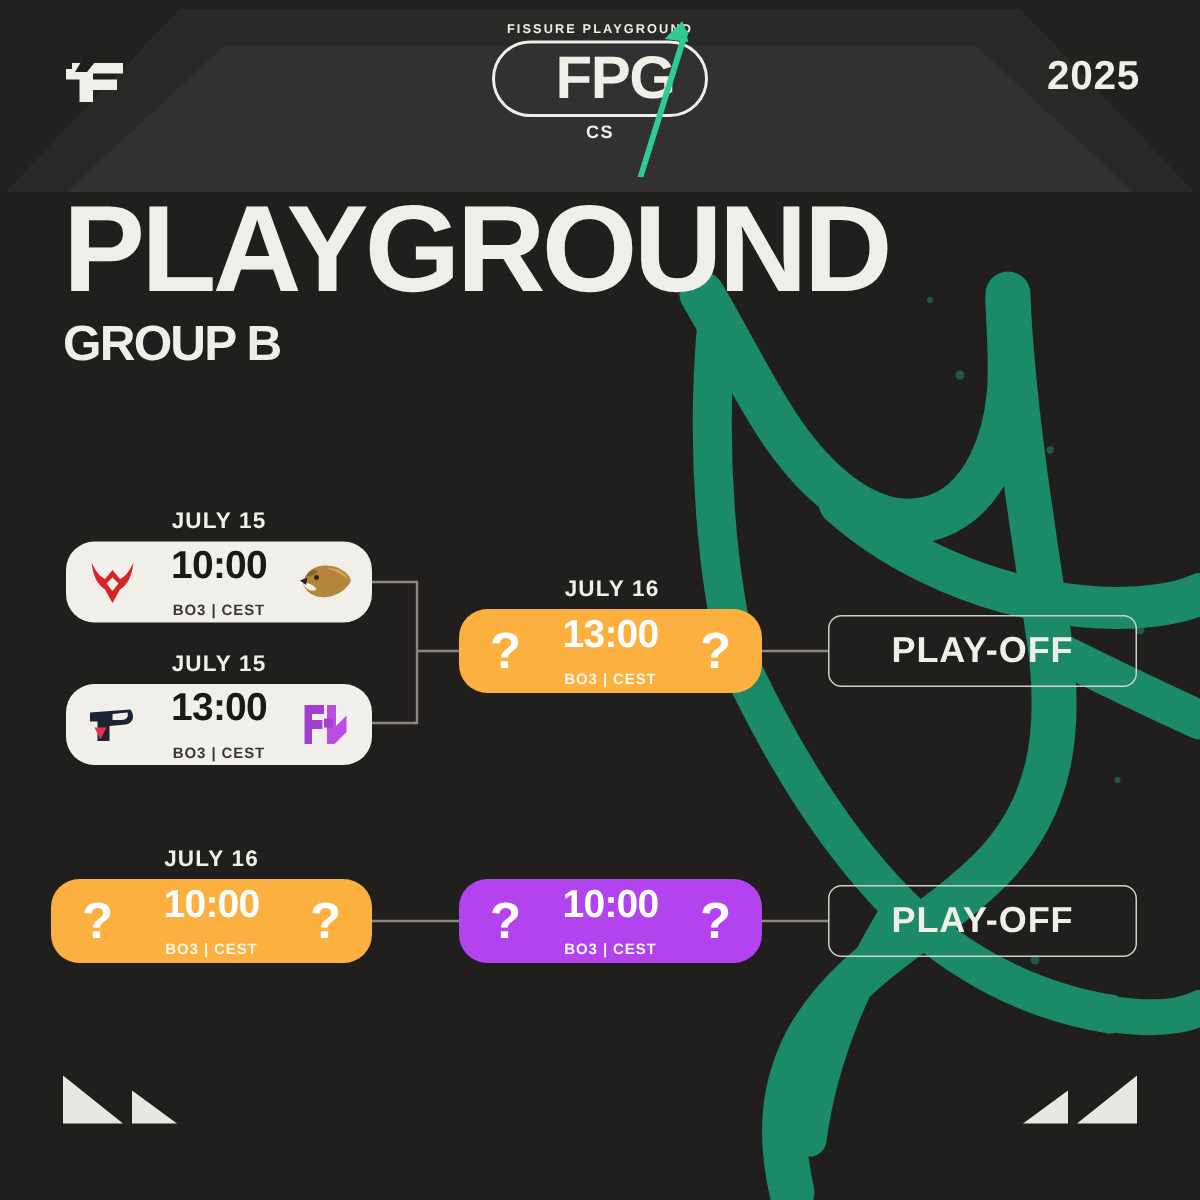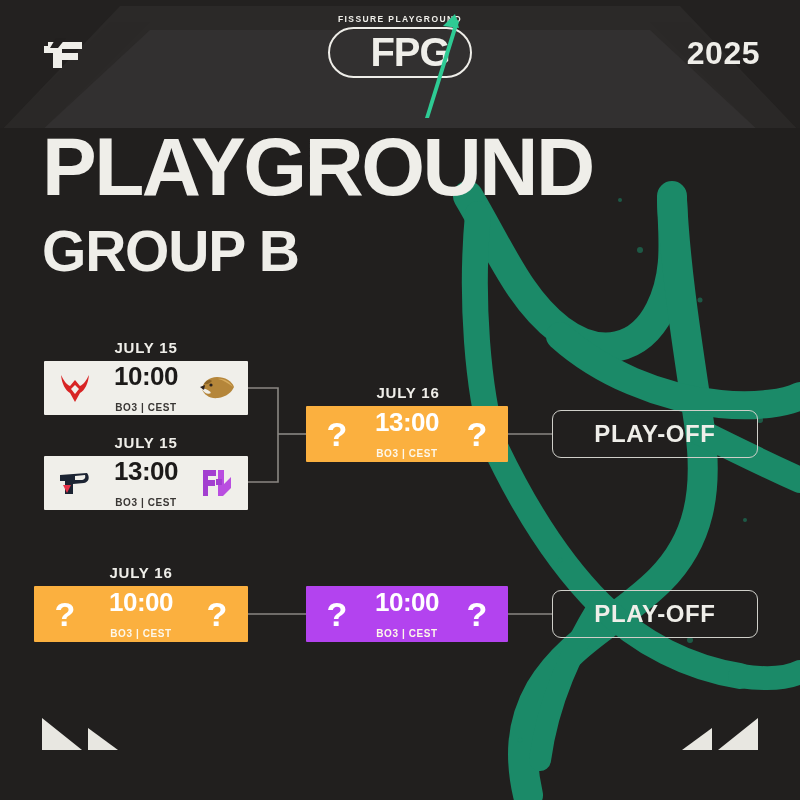--- a/index.html
+++ b/index.html
@@ -22,21 +22,21 @@
     position:absolute; top:0; left:0; width:800px; height:132px; z-index:2;
   }
   #header-shapes { position:absolute; inset:0; }
   #header-shapes svg { width:800px; height:132px; display:block; }
 
   .hdr-mark {
     position:absolute; left:42px; top:34px; width:44px; height:38px;
   }
   .hdr-year {
     position:absolute; right:40px; top:35px;
-    font-size:32px; font-weight:bold; color:#efeee9;
+    font-size:27px; font-weight:bold; color:#efeee9;
     letter-spacing:0.5px;
   }
 
   #logo-block {
     position:absolute; left:50%; top:14px; transform:translateX(-50%);
     width:230px; text-align:center;
   }
   .logo-sup {
     font-size:8.5px; font-weight:bold; color:#efeee9;
     letter-spacing:1.4px; margin-bottom:3px; white-space:nowrap;
@@ -56,37 +56,37 @@
   }
   .logo-streak { position:absolute; left:130px; top:-2px; }
 
   
   #title-area { position:absolute; left:42px; top:128px; z-index:3; }
   #page-title {
     font-size:82px; font-weight:bold; color:#efeee9;
     letter-spacing:-2.5px; line-height:0.95;
   }
   #page-subtitle {
-    font-size:57px; font-weight:bold; color:#efeee9;
-    letter-spacing:-1.2px; line-height:1.05; margin-top:16px;
+    font-size:33px; font-weight:bold; color:#efeee9;
+    letter-spacing:-1.2px; line-height:1.05; margin-top:6px;
   }
 
   
   #bracket { position:absolute; inset:0; z-index:3; }
   #connectors { position:absolute; inset:0; z-index:2; }
   #connectors svg { width:800px; height:800px; display:block; }
 
   .date-label {
     position:absolute; color:#efeee9; font-size:15px; font-weight:bold;
     letter-spacing:0.8px; text-align:center;
   }
 
   .match {
     position:absolute; display:flex; align-items:center;
-    border-radius:1px; z-index:4;
+    border-radius:19px; z-index:4;
   }
   .match.light { background:#f0efea; }
   .match.orange { background:#f9b games; }
   .match.orange { background:#fbb03f; }
   .match.purple { background:#b343ef; }
 
   .side {
     width:62px; display:flex; align-items:center; justify-content:center;
     flex:0 0 62px;
   }
@@ -170,20 +170,21 @@
       <path d="M2 12 L12 12 L12 19 L2 19 Z" fill="#efeee9"></path>
       <path d="M14 4 L24 4 L16 14 L8 14 Z" fill="#211f1e"></path>
     </svg>
   </div>
 
   <div id="logo-block">
     <div class="logo-sup">FISSURE PLAYGROUND</div>
     <div class="logo-pill">
       <div class="logo-pill-text">FPG</div>
     </div>
+    <div class="logo-sub">CS</div>
     <div class="logo-streak">
       <svg width="46" height="110" viewBox="0 0 46 110" xmlns="http://www.w3.org/2000/svg">
         <path d="M40 2 L44 16 L28 14 Z" fill="#2ecb94"></path>
         <path d="M41 6 L10 106 L14 106 L44 10 Z" fill="#2ecb94"></path>
       </svg>
     </div>
   </div>
 
   <div class="hdr-year">2025</div>
 </div>

